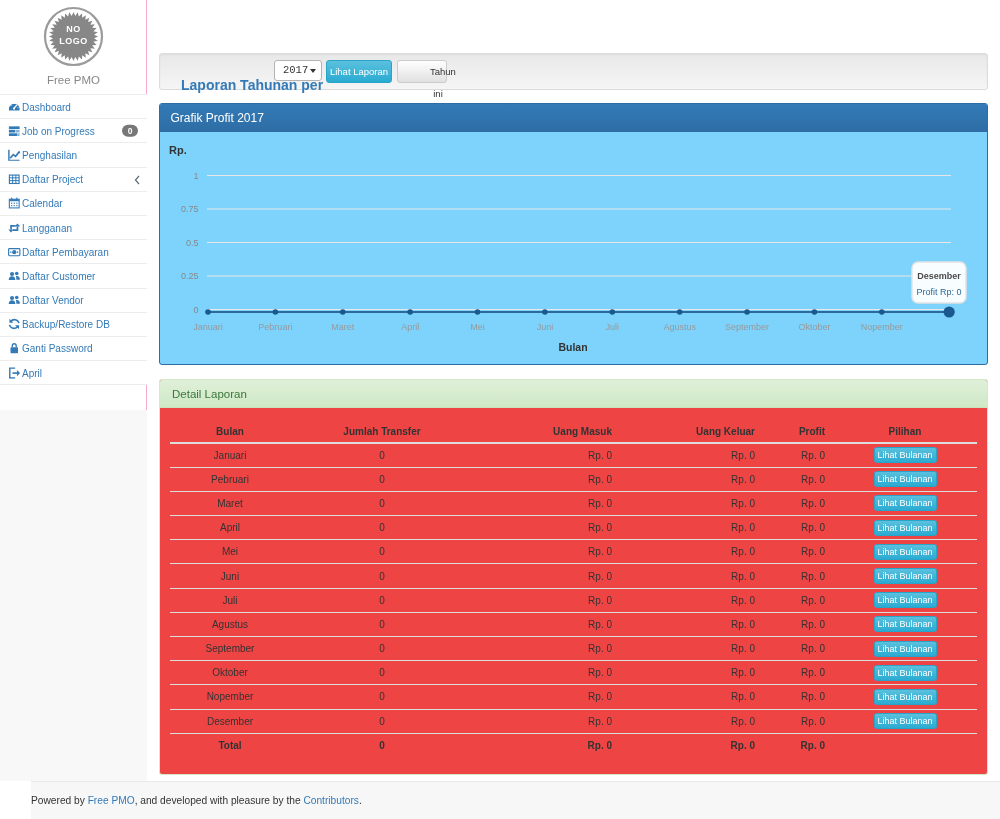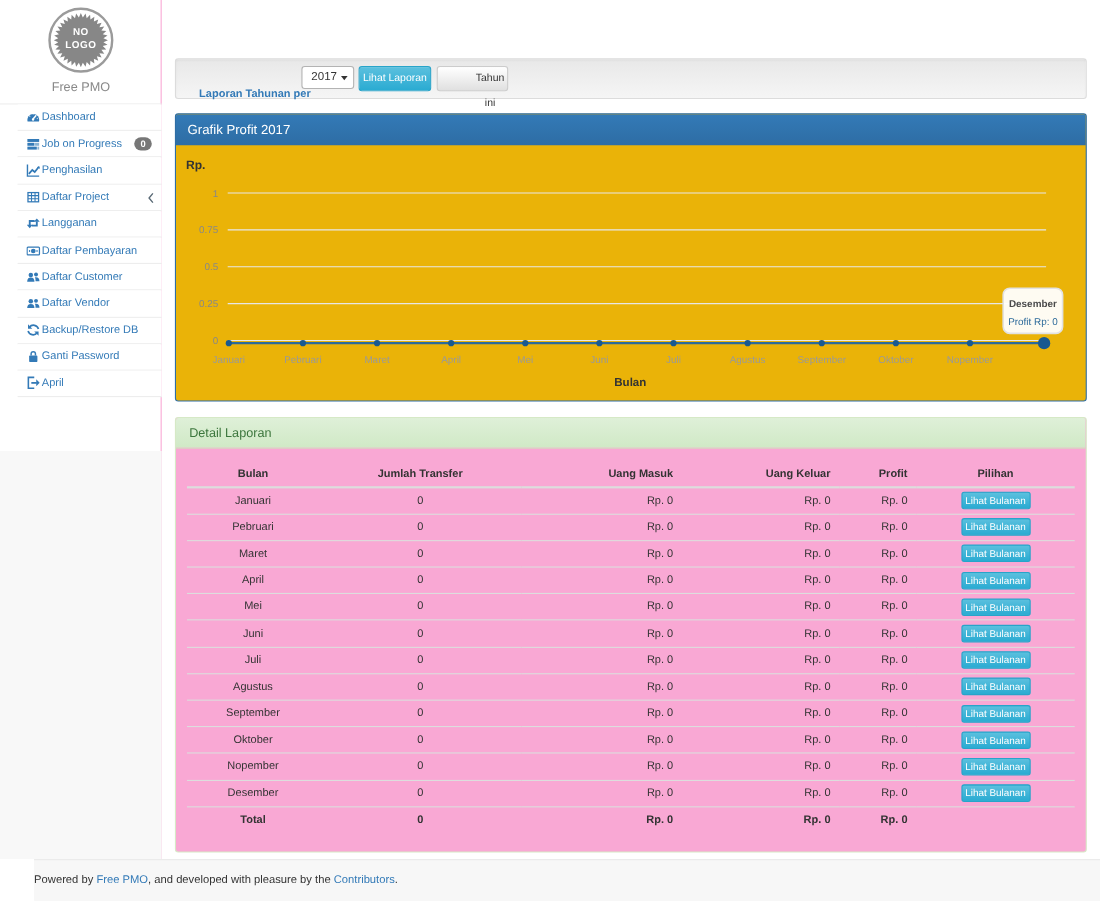--- a/index.html
+++ b/index.html
@@ -4,21 +4,21 @@
 <style>
 * { margin:0; padding:0; box-sizing:border-box; }
 html,body { width:1000px; height:819px; overflow:hidden; background:#fff;
   font-family:"Liberation Sans", sans-serif; color:#333; }
 #page { position:relative; width:1000px; height:819px; }
 
 
 #sidebar { position:absolute; left:0; top:0; width:147px; height:781px;
   background:#fff; border-right:1px solid #f9a8d4; }
 #sidegray { position:absolute; left:0; top:410px; width:147px; height:371px; background:#f8f8f8; }
-#menu li { background:#fff;margin-left:16px; }
+#menu li { background:#fff; }
 #logo { position:absolute; left:43px; top:6px; }
 #brand { position:absolute; top:74px; left:0; width:147px; text-align:center;
   font-size:11.5px; color:#888; }
 #menu { position:absolute; top:94px; left:0; width:147px; list-style:none;
   border-top:1px solid #ededed; }
 #menu li { position:relative; height:24.2px; border-bottom:1px solid #ededed;
   font-size:10px; color:#337ab7; }
 #menu li .lbl { position:absolute; left:22px; top:50%; transform:translateY(-50%); white-space:nowrap; }
 #menu li svg.ic { position:absolute; left:8px; top:50%; transform:translateY(-50%); }
 .badge0 { position:absolute; right:9px; top:50%; transform:translateY(-50%);
@@ -31,44 +31,44 @@
   background:#f5f5f5; border-radius:3px; font-size:10.3px; line-height:29px;
   padding-left:13px; color:#ccc; }
 .breadcrumb a { color:#337ab7; text-decoration:none; }
 .breadcrumb .cur { color:#777; }
 
 .well { position:absolute; left:159px; top:53px; width:829px; height:37px;
   background:linear-gradient(to bottom,#e8e8e8 0,#f5f5f5 100%);
   border:1px solid #dcdcdc; border-radius:3px;
   box-shadow:inset 0 1px 2px rgba(0,0,0,.05); }
 .well .flbl { position:absolute; left:9px; top:25px; line-height:13px;
-  font-weight:bold; color:#337ab7; font-size:10px;padding-left:12px; }
+  font-weight:bold; color:#337ab7; font-size:14px;padding-left:12px; }
 .wsel { position:absolute; left:114px; top:6px; width:48px; height:20.5px;
   background:#fff; border:1px solid #b3b3b3; border-radius:3px;
-  font-size:10.5px; color:#333; line-height:18.5px; padding-left:8px; }
+  font-size:10.5px; color:#333; line-height:18.5px; padding-left:8px;font-family:Liberation Mono, monospace; }
 .wsel .car { position:absolute; right:5px; top:7.5px; width:0; height:0;
   border-left:3.5px solid transparent; border-right:3.5px solid transparent;
   border-top:4px solid #333; }
 .btn { display:inline-block; border-radius:3px; font-size:9.5px; text-align:center; }
 .btn-info { background:linear-gradient(to bottom,#5bc0de 0,#2aabd2 100%);
   border:1px solid #28a4c9; color:#fff; }
 .btn-default { background:linear-gradient(to bottom,#fff 0,#e0e0e0 100%);
   border:1px solid #ccc; color:#333; }
 .b1 { position:absolute; left:166px; top:6px; width:66px; height:22.5px; line-height:21.5px; }
-.b2 { position:absolute; left:237px; top:6px; width:65px; height:22.5px; line-height:21.5px;padding-left:32px; }
+.b2 { position:absolute; left:237px; top:6px; width:50px; height:22.5px; line-height:21.5px;padding-left:32px; }
 
 
 #chartpanel { position:absolute; left:159px; top:103px; width:829px; height:262px;
-  border:1px solid #2e6da4; border-radius:3px; background:#eab308; }
+  border:1px solid #2e6da4; border-radius:3px; background:#7dd3fc; }
 #chartpanel .hd { height:28px; background:linear-gradient(to bottom,#337ab7 0,#2e6da4 100%);
   border-radius:2px 2px 0 0; color:#fff; font-size:12px; line-height:28px; padding-left:10.5px; }
 
 
 #detailpanel { position:absolute; left:159px; top:379px; width:829px; height:396px;
-  border:1px solid #d6e9c6; border-radius:3px; background:#f9a8d4; }
+  border:1px solid #d6e9c6; border-radius:3px; background:#ef4444; }
 #detailpanel .hd { height:28px; background:linear-gradient(to bottom,#dff0d8 0,#d0e9c6 100%);
   border-bottom:1px solid #cde3bb; border-radius:2px 2px 0 0;
   color:#3c763d; font-size:11.5px; line-height:28px; padding-left:12px; }
 table.rt { position:absolute; left:10px; top:40px; width:807px;
   border-collapse:collapse; font-size:10px; color:#333; }
 table.rt th { font-weight:bold; height:23px; border-bottom:2px solid #ddd; }
 table.rt td { height:24.2px; border-bottom:1px solid #ddd; }
 table.rt tr.last td { border-bottom:none; font-weight:bold; }
 .c1 { width:120px; text-align:center; }
 .c2 { width:184px; text-align:center; }
@@ -137,20 +137,37 @@
               <line x1="1.6" y1="5.7" x2="12.4" y2="5.7"></line>
               <line x1="1.6" y1="8.8" x2="12.4" y2="8.8"></line>
               <line x1="5.2" y1="2.6" x2="5.2" y2="12"></line>
               <line x1="8.8" y1="2.6" x2="8.8" y2="12"></line>
             </g>
           </svg>
           <span class="lbl">Daftar Project</span>
           <svg class="chev" width="6" height="10" viewBox="0 0 6 10">
             <path d="M5 0.8 L1.5 5 L5 9.2" stroke="#5a6a76" stroke-width="1.25" fill="none"></path>
           </svg>
+        </li>
+        <li>
+          <svg class="ic" width="12.5" height="12.5" viewBox="0 0 14 14">
+            <rect x="1.5" y="2.8" width="11" height="9.7" fill="none" stroke="#337ab7" stroke-width="1.2"></rect>
+            <rect x="1.5" y="2.8" width="11" height="2.2" fill="#337ab7"></rect>
+            <rect x="3.4" y="1" width="1.4" height="2.2" fill="#337ab7"></rect>
+            <rect x="9.2" y="1" width="1.4" height="2.2" fill="#337ab7"></rect>
+            <g fill="#337ab7">
+              <rect x="3.4" y="6.6" width="1.4" height="1.3"></rect>
+              <rect x="6.3" y="6.6" width="1.4" height="1.3"></rect>
+              <rect x="9.2" y="6.6" width="1.4" height="1.3"></rect>
+              <rect x="3.4" y="9.3" width="1.4" height="1.3"></rect>
+              <rect x="6.3" y="9.3" width="1.4" height="1.3"></rect>
+              <rect x="9.2" y="9.3" width="1.4" height="1.3"></rect>
+            </g>
+          </svg>
+          <span class="lbl">Calendar</span>
         </li>
         <li>
           <svg class="ic" width="12.5" height="12.5" viewBox="0 0 14 14">
             <path d="M3.4 8.8 L3.4 4.6 L8.4 4.6" stroke="#337ab7" stroke-width="1.9" fill="none"></path>
             <path d="M0.4 8.6 L3.4 12 L6.4 8.6 z" fill="#337ab7"></path>
             <path d="M10.6 5.2 L10.6 9.4 L5.6 9.4" stroke="#337ab7" stroke-width="1.9" fill="none"></path>
             <path d="M7.6 5.4 L10.6 2 L13.6 5.4 z" fill="#337ab7"></path>
           </svg>
           <span class="lbl">Langganan</span>
         </li>

